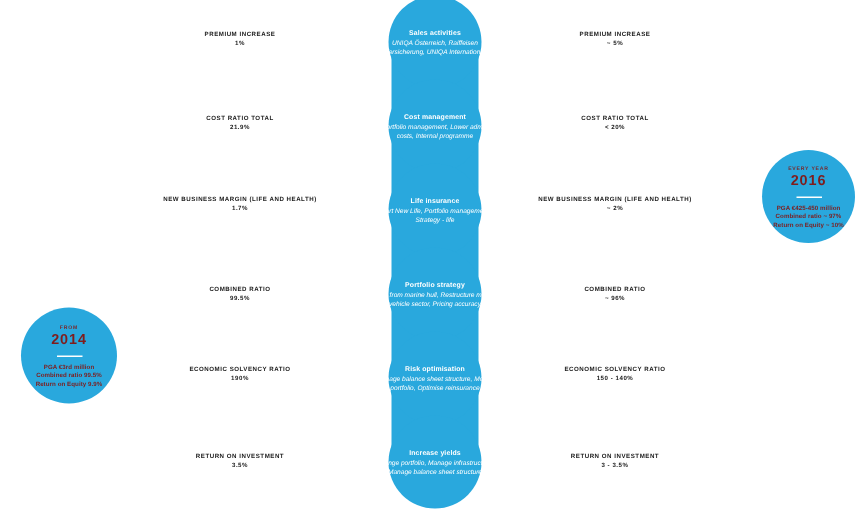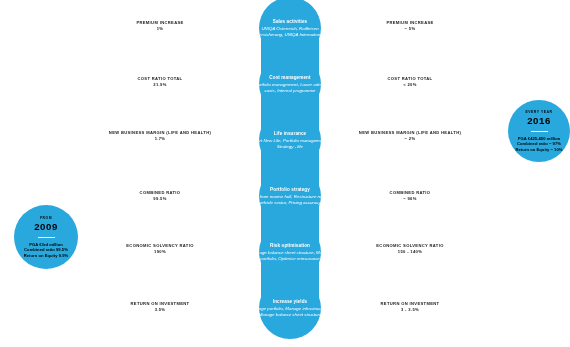--- a/index.html
+++ b/index.html
@@ -66,21 +66,21 @@
     letter-spacing:.35px;
     line-height:5.4px;
     margin-top:.5px;
   }
 
   
   .endcap{
     position:absolute;
     border-radius:50%;
     background:#29a8dd;
-    color:#000000;
+    color:#7f1d1d;
     text-align:center;
     display:flex;
     flex-direction:column;
     align-items:center;
     justify-content:center;
   }
   .endcap.left{left:14px;top:205px;width:64px;height:64px;}
   .endcap.right{left:508px;top:100px;width:62px;height:62px;}
   .cap-kicker{
     font-size:3.4px;
@@ -218,21 +218,21 @@
     </div>
     <div class="kpi" style="left:358px;top:301px;">
       <div class="kpi-label">RETURN ON INVESTMENT</div>
       <div class="kpi-value">3 - 3.5%</div>
     </div>
   </div>
 
   <div class="endcap left">
     <div class="cap-block">
       <div class="cap-kicker">FROM</div>
-      <div class="cap-year">2009</div>
+      <div class="cap-year">2014</div>
       <div class="cap-rule"></div>
       <div class="cap-line">PGA €3rd million</div>
       <div class="cap-line">Combined ratio 99.5%</div>
       <div class="cap-line">Return on Equity 9.9%</div>
     </div>
   </div>
 
   <div class="endcap right">
     <div class="cap-block">
       <div class="cap-kicker">EVERY YEAR</div>

